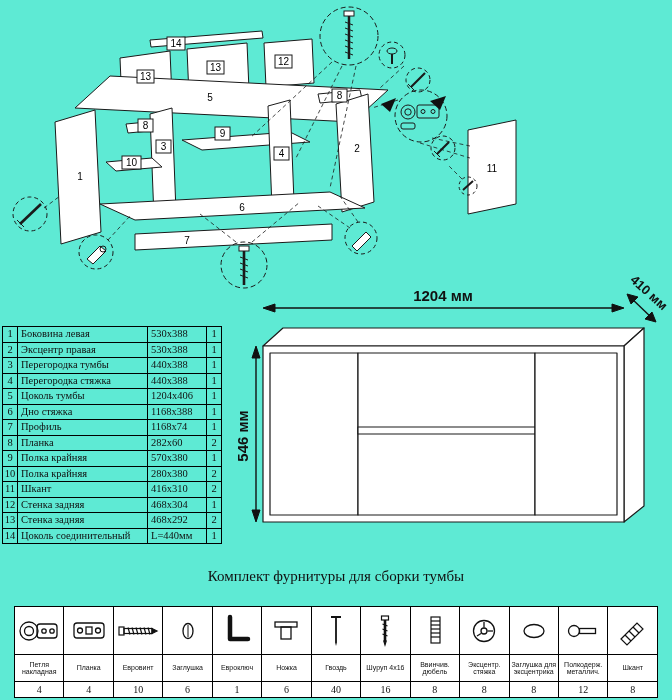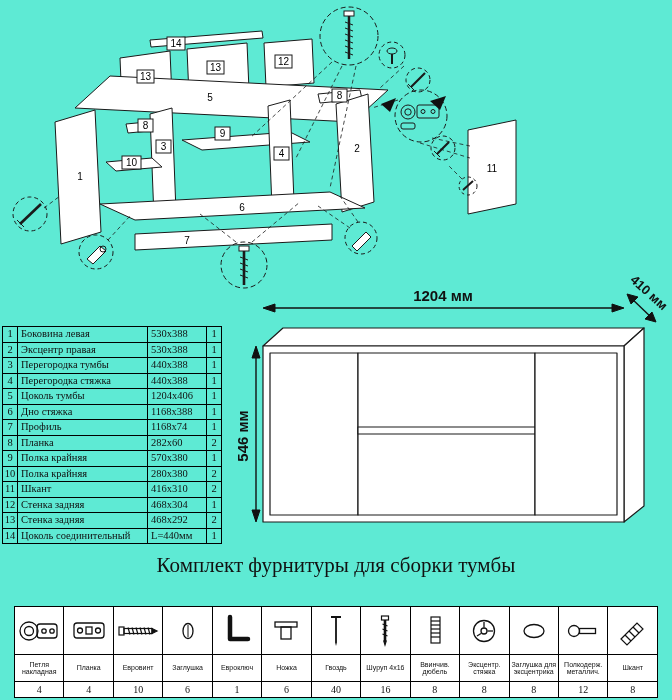--- a/index.html
+++ b/index.html
@@ -25,22 +25,22 @@
     padding:0 3px; white-space:nowrap;
   }
   .parts-table td.c-num { width:15px; text-align:center; padding:0 1px; }
   .parts-table td.c-name { width:130px; }
   .parts-table td.c-size { width:59px; }
   .parts-table td.c-qty { width:15px; text-align:center; padding:0 1px; }
 
   .cabinet-svg { position:absolute; left:238px; top:284px; overflow:visible; }
 
   .hw-title {
-    position:absolute; left:0; top:553px; width:672px;
-    text-align:center; font-size:21px;
+    position:absolute; left:0; top:568px; width:672px;
+    text-align:center; font-size:15px;
     font-family:"Liberation Serif", serif;
   }
   .hw-table {
     position:absolute; left:14px; top:606px; width:644px;
     border-collapse:collapse; table-layout:fixed;
   }
   .hw-table td { border:1px solid #000; text-align:center; vertical-align:middle; background:#fff; }
   .hw-icons td { height:48px; }
   .hw-names td { height:27px; font-size:7px; line-height:7.5px; padding:1px; word-wrap:break-word; }
   .hw-qty td { height:16px; font-size:10px; font-family:"Liberation Serif", serif; }

